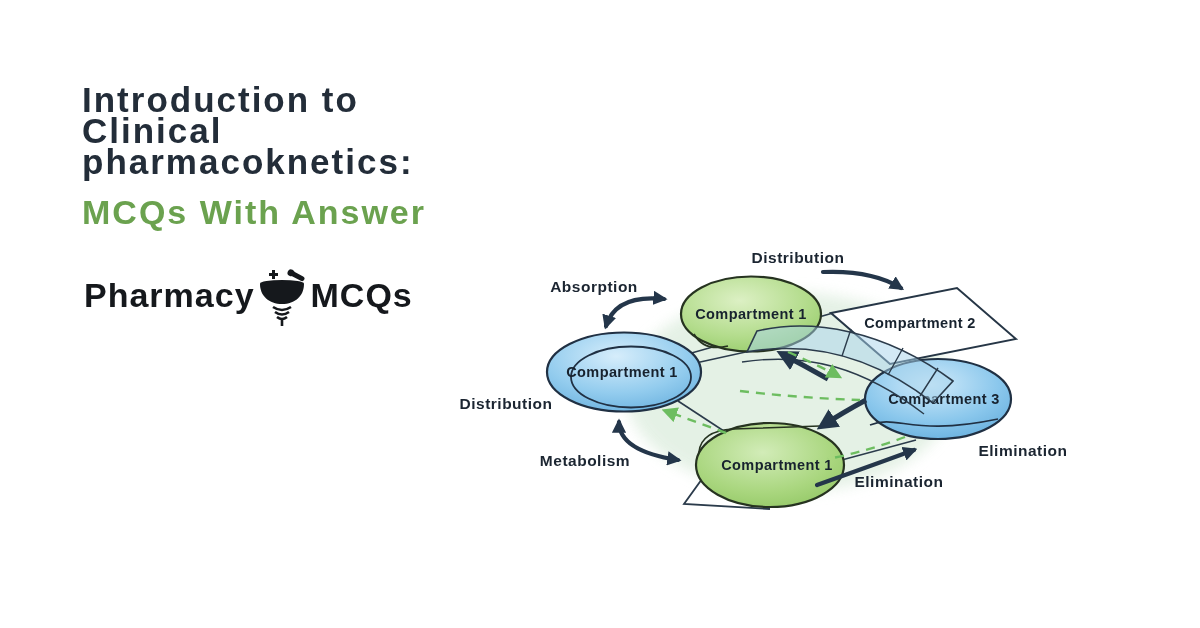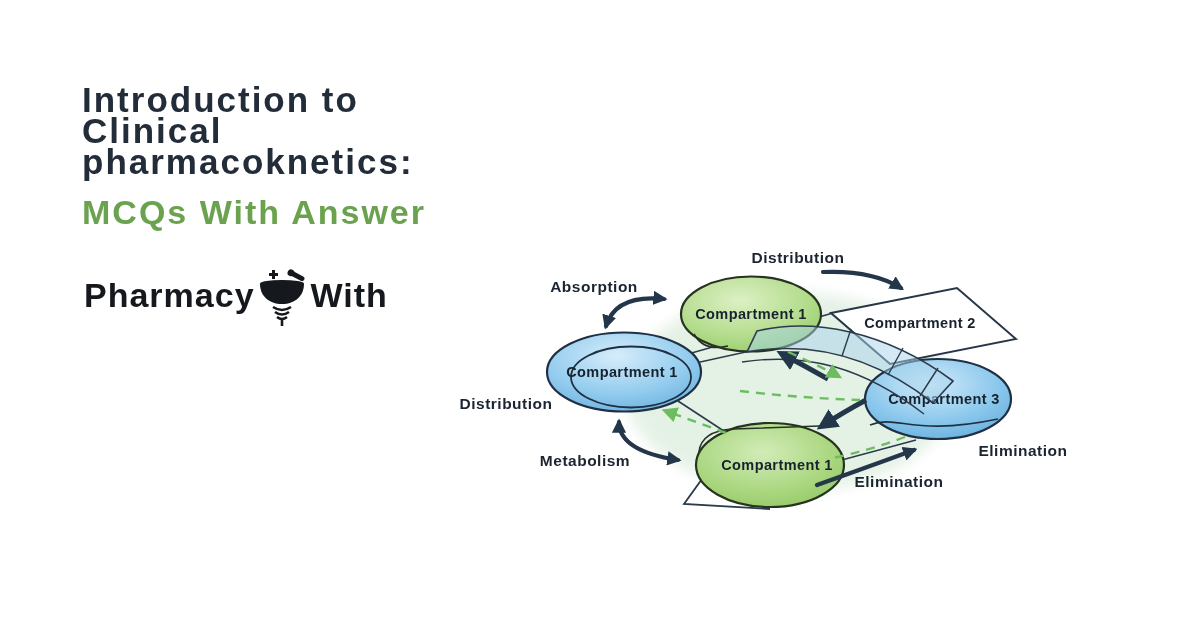--- a/index.html
+++ b/index.html
@@ -67,21 +67,21 @@
         <path d="M4,16 C4,28 13,36 26,36 C39,36 48,28 48,16 Z"></path>
 
         <g fill="none" stroke="#15181c" stroke-width="2.6">
           <path d="M17,39 Q26,45 35,39"></path>
           <path d="M19,44 Q26,49 33,44"></path>
           <path d="M21,49 Q26,53 31,49"></path>
           <path d="M26,52 L26,58"></path>
         </g>
       </g>
     </svg>
-    <span class="logo-word">With</span>
+    <span class="logo-word">MCQs</span>
   </div>
 
   <svg class="diagram" viewBox="0 0 1200 628">
     <defs>
       <radialGradient id="gGreen" cx="42%" cy="32%" r="80%">
         <stop offset="0%" stop-color="#dcf0c4"></stop>
           <stop offset="60%" stop-color="#b3dc8c"></stop>
           <stop offset="100%" stop-color="#92c965"></stop>
       </radialGradient>
       <radialGradient id="gGreen2" cx="45%" cy="35%" r="80%">

